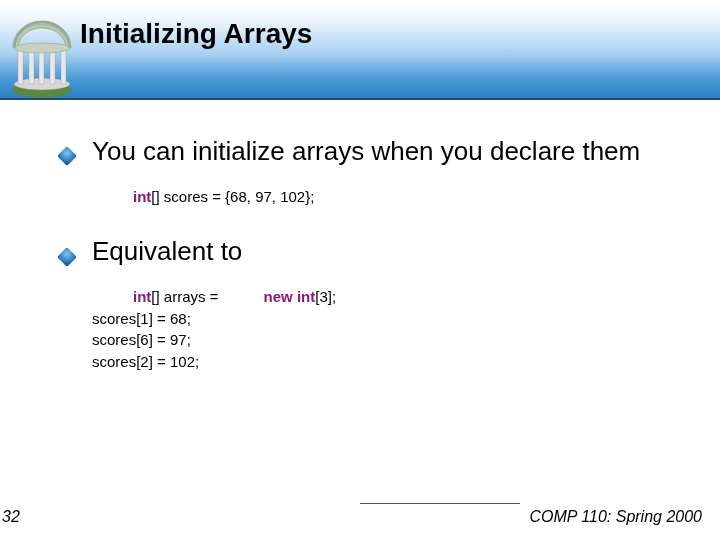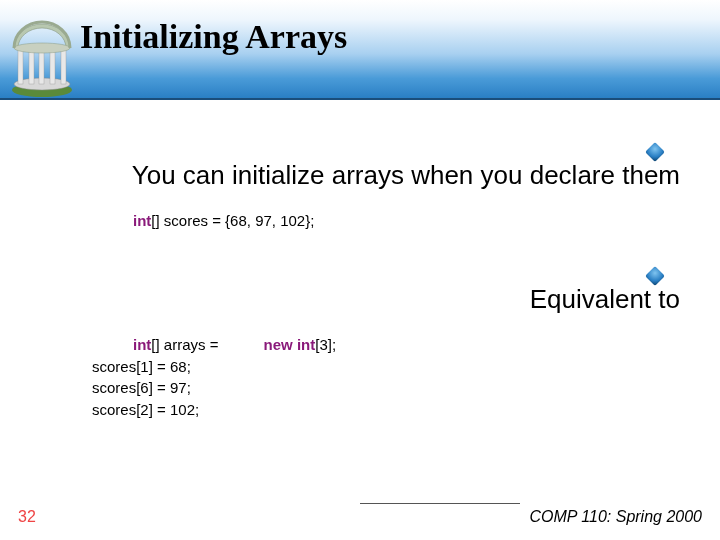--- a/index.html
+++ b/index.html
@@ -22,36 +22,34 @@
     position: absolute;
     left: 8px;
     top: 18px;
     width: 68px;
     height: 80px;
   }
   .title {
     position: absolute;
     left: 80px;
     top: 18px;
-    font-size: 34px;
+    font-size: 28px;
     font-weight: bold;
     color: #000;
-    font-family: Liberation Serif, serif;
   }
   .content {
     position: absolute;
     top: 135px;
     left: 60px;
     right: 40px;
   }
   .bullet-item {
     display: flex;
-    align-items: flex-end;
+    align-items: center;
     margin-bottom: 18px;
-    flex-direction: column;
   }
   .bullet {
     width: 14px;
     height: 14px;
     margin-top: 10px;
     margin-right: 18px;
     flex-shrink: 0;
     background: radial-gradient(circle at 35% 35%, #7fc4f0 0%, #2a7fc4 60%, #0a3d66 100%);
     border-radius: 2px;
     transform: rotate(45deg);
@@ -72,24 +70,25 @@
   .code-line { white-space: pre; }
   .kw { color: #8a1a7a; font-weight: bold; margin-left: 41px; }
   .footer {
     position: absolute;
     bottom: 10px;
     left: 0; right: 0;
     height: 30px;
   }
   .page-num {
     position: absolute;
-    left: 18px;
+    left: 2px;
     bottom: 4px;
+    font-style: italic;
     font-size: 16px;
-    color: #ef4444;
+    color: #000000;
   }
   .footer-line {
     position: absolute;
     left: 360px;
     right: 200px;
     bottom: 26px;
     height: 1px;
     background: #555;
   }
   .course {

